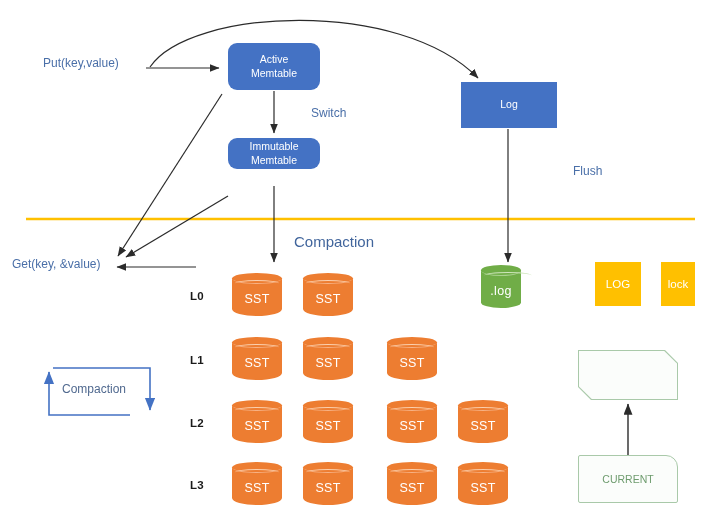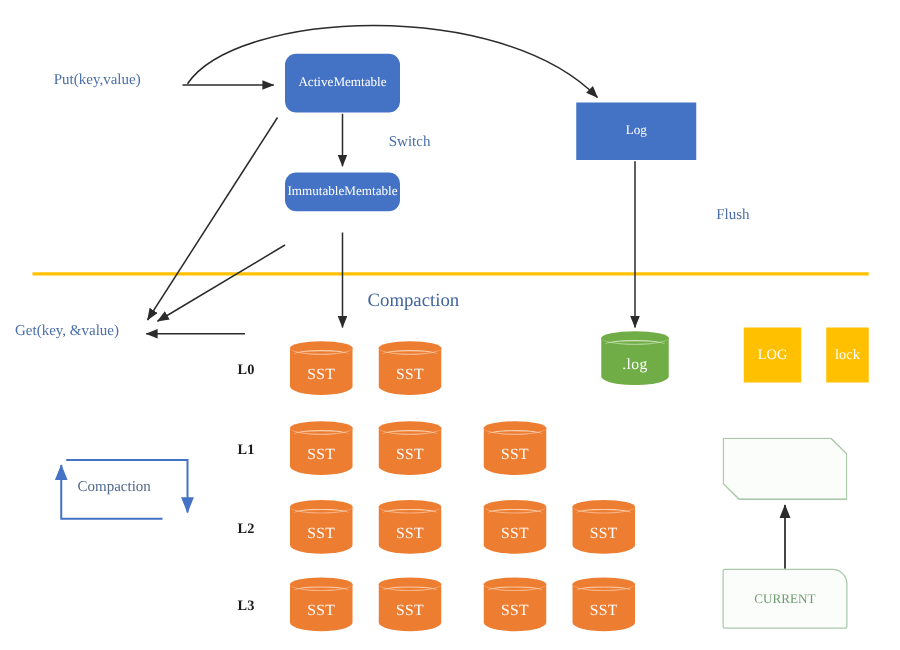--- a/index.html
+++ b/index.html
@@ -6,21 +6,21 @@
     margin: 0;
     padding: 0;
     background: #ffffff;
   }
   #canvas {
     position: relative;
     width: 720px;
     height: 520px;
     background: #ffffff;
     overflow: hidden;
-    font-family: Liberation Serif, serif;
+    font-family: Liberation Sans, sans-serif;
   }
   #svg-layer {
     position: absolute;
     left: 0; top: 0;
     width: 720px;
     height: 520px;
   }
 
   
   .lbl {
@@ -45,21 +45,21 @@
     color: #50698f;
   }
 
   
   .mbox {
     position: absolute;
     background: #4472c4;
     color: #ffffff;
     font-size: 10.5px;
     display: flex;
-    flex-direction: row;
+    flex-direction: column;
     align-items: center;
     justify-content: center;
     line-height: 1.32;
     text-align: center;
     box-sizing: border-box;
   }
   .mbox.rounded { border-radius: 9px; }
   .box-active    { left: 228px; top: 43px;  width: 92px; height: 47px; }
   .box-immutable { left: 228px; top: 138px; width: 92px; height: 31px; }
   .box-log {
@@ -115,21 +115,21 @@
     color: #ffffff;
     font-size: 12.5px;
     letter-spacing: .3px;
     padding-top: 4px;
     box-sizing: border-box;
   }
   .cyl.green .body { background: #70ad47; }
   .cyl.green .top  { background: #70ad47; border-bottom-color: #a9d18e; }
   .cyl.green .cap-line { border-top-color: #cfe6bd; }
   .cyl.green { width: 54px; }
-  .cyl.green .body, .cyl.green .top, .cyl.green .cyl-text { width: 54px; }
+  .cyl.green .body, .cyl.green .top, .cyl.green .cyl-text { width: 40px; }
   .cyl.green .cap-line { width: 48px; }
 
   
   .amber {
     position: absolute;
     background: #ffc000;
     color: #ffffff;
     font-size: 11.5px;
     display: flex;
     align-items: center;

